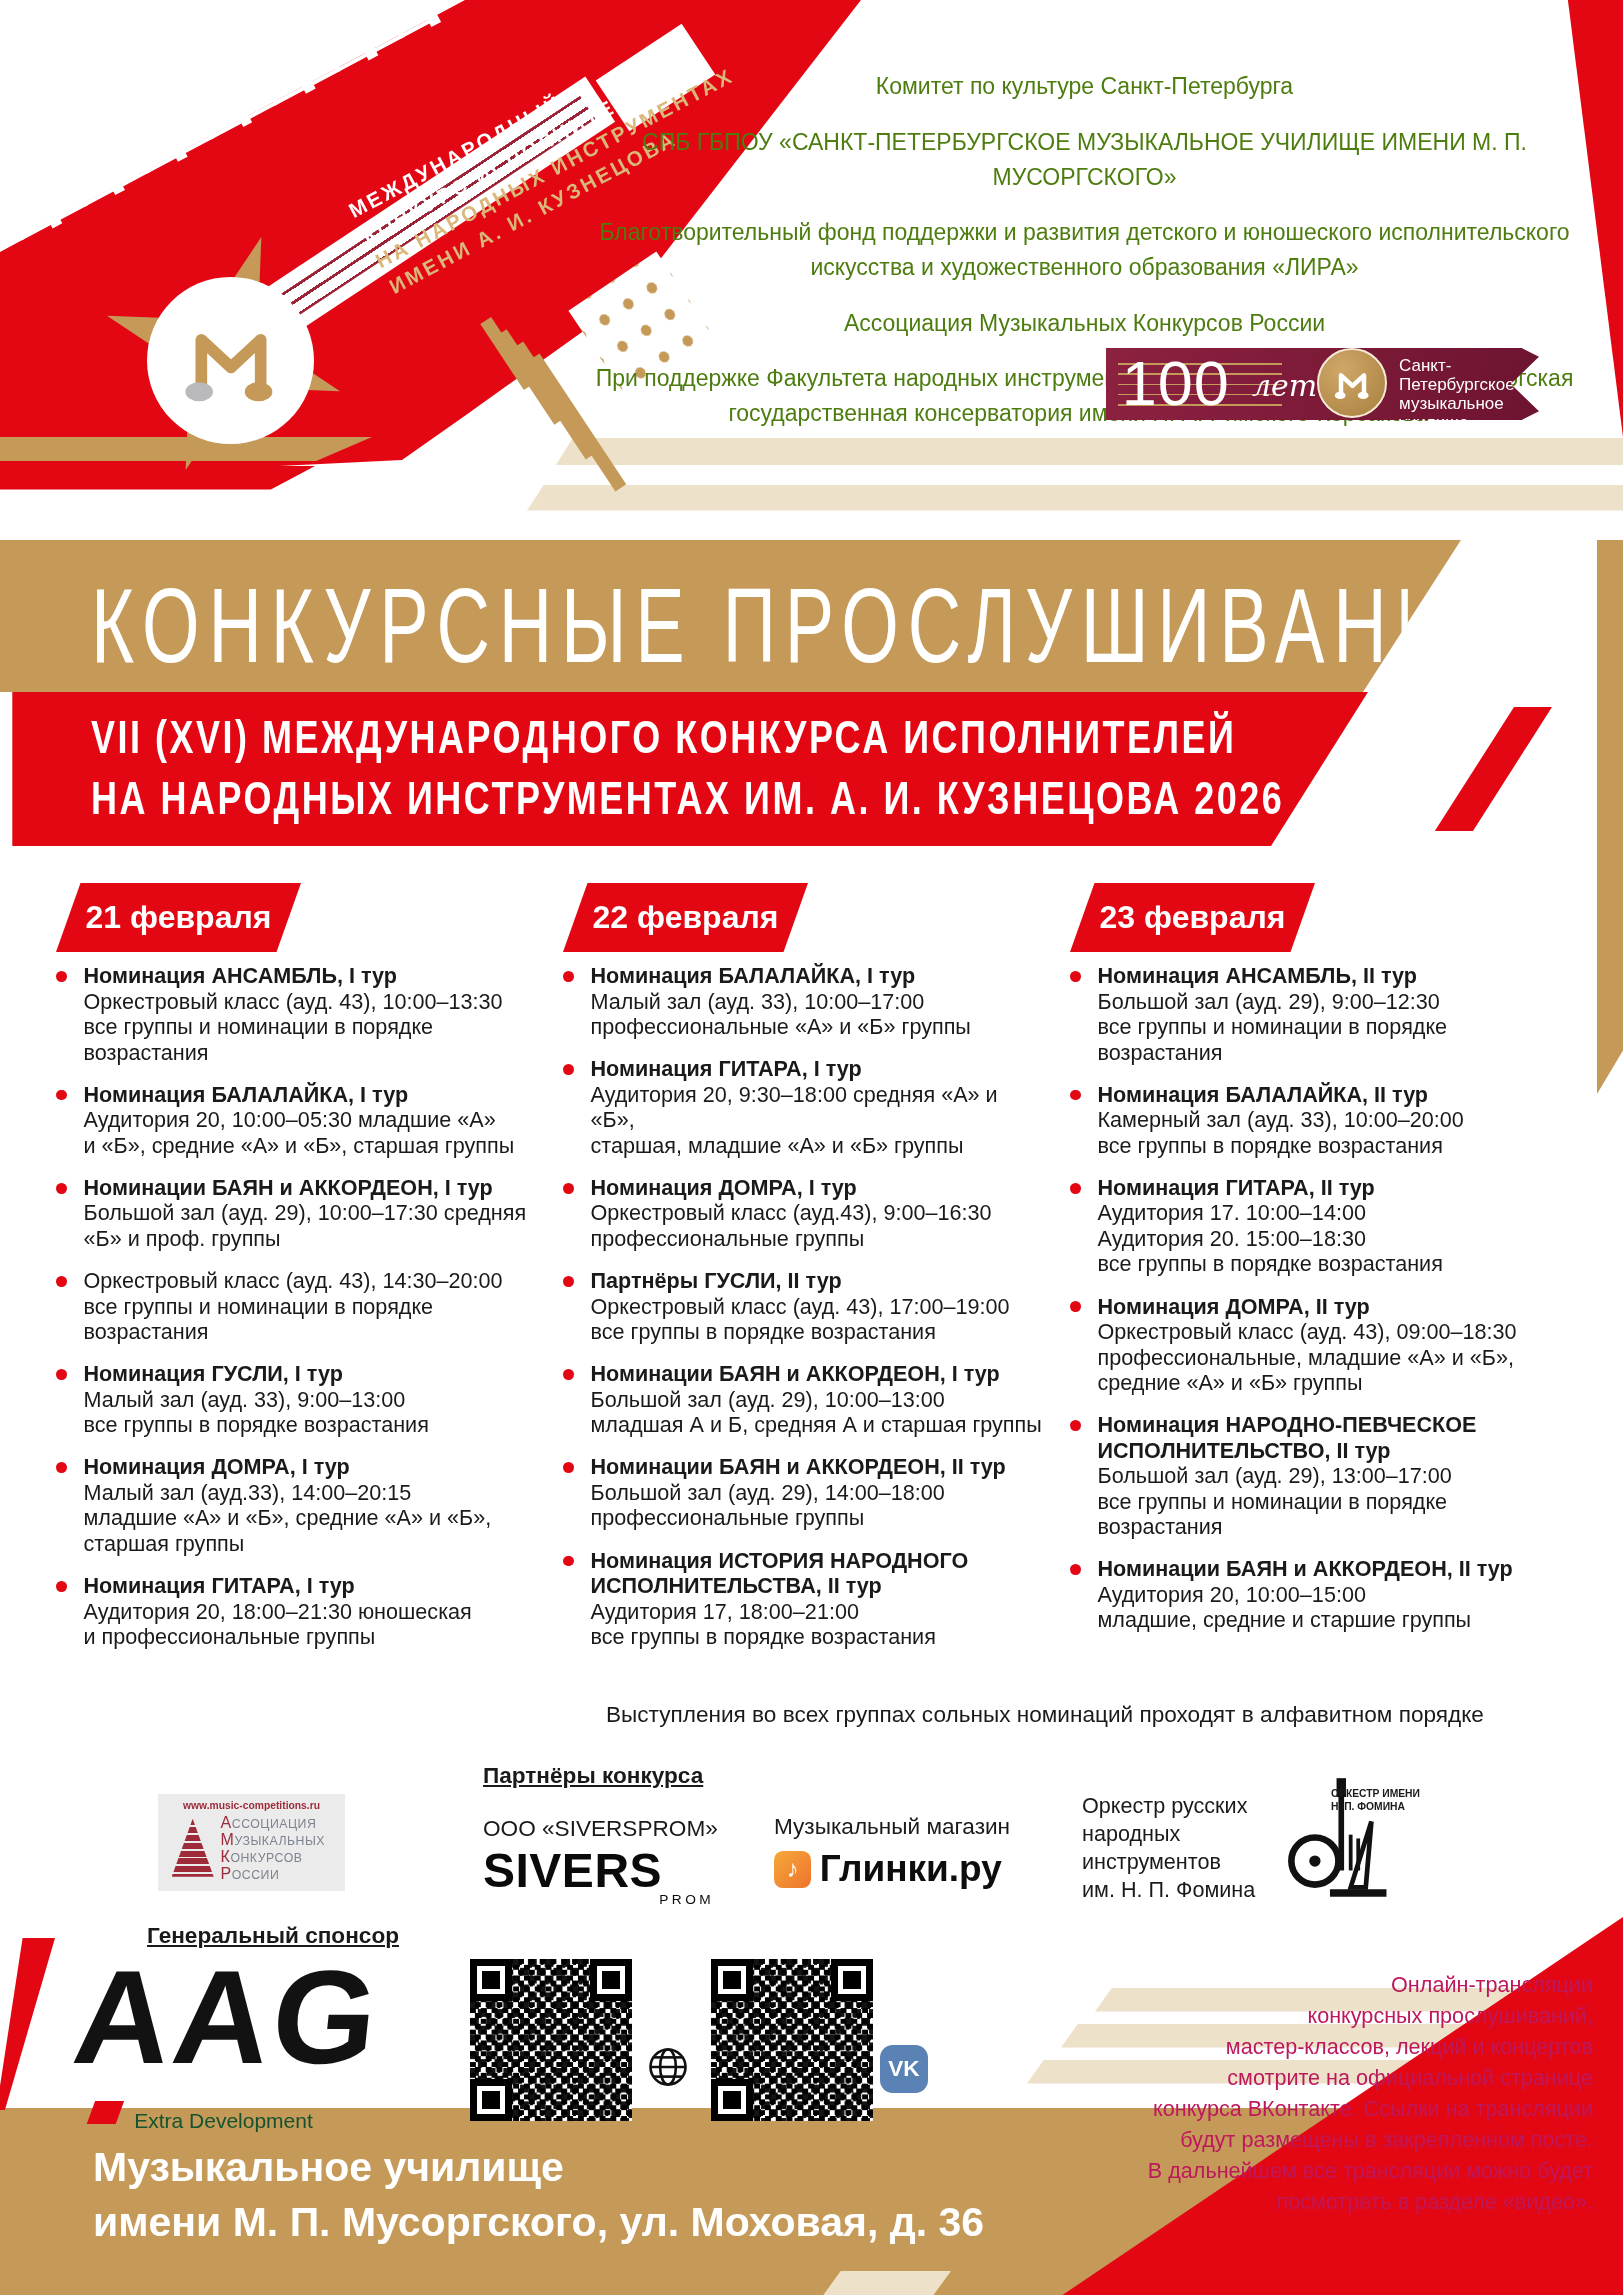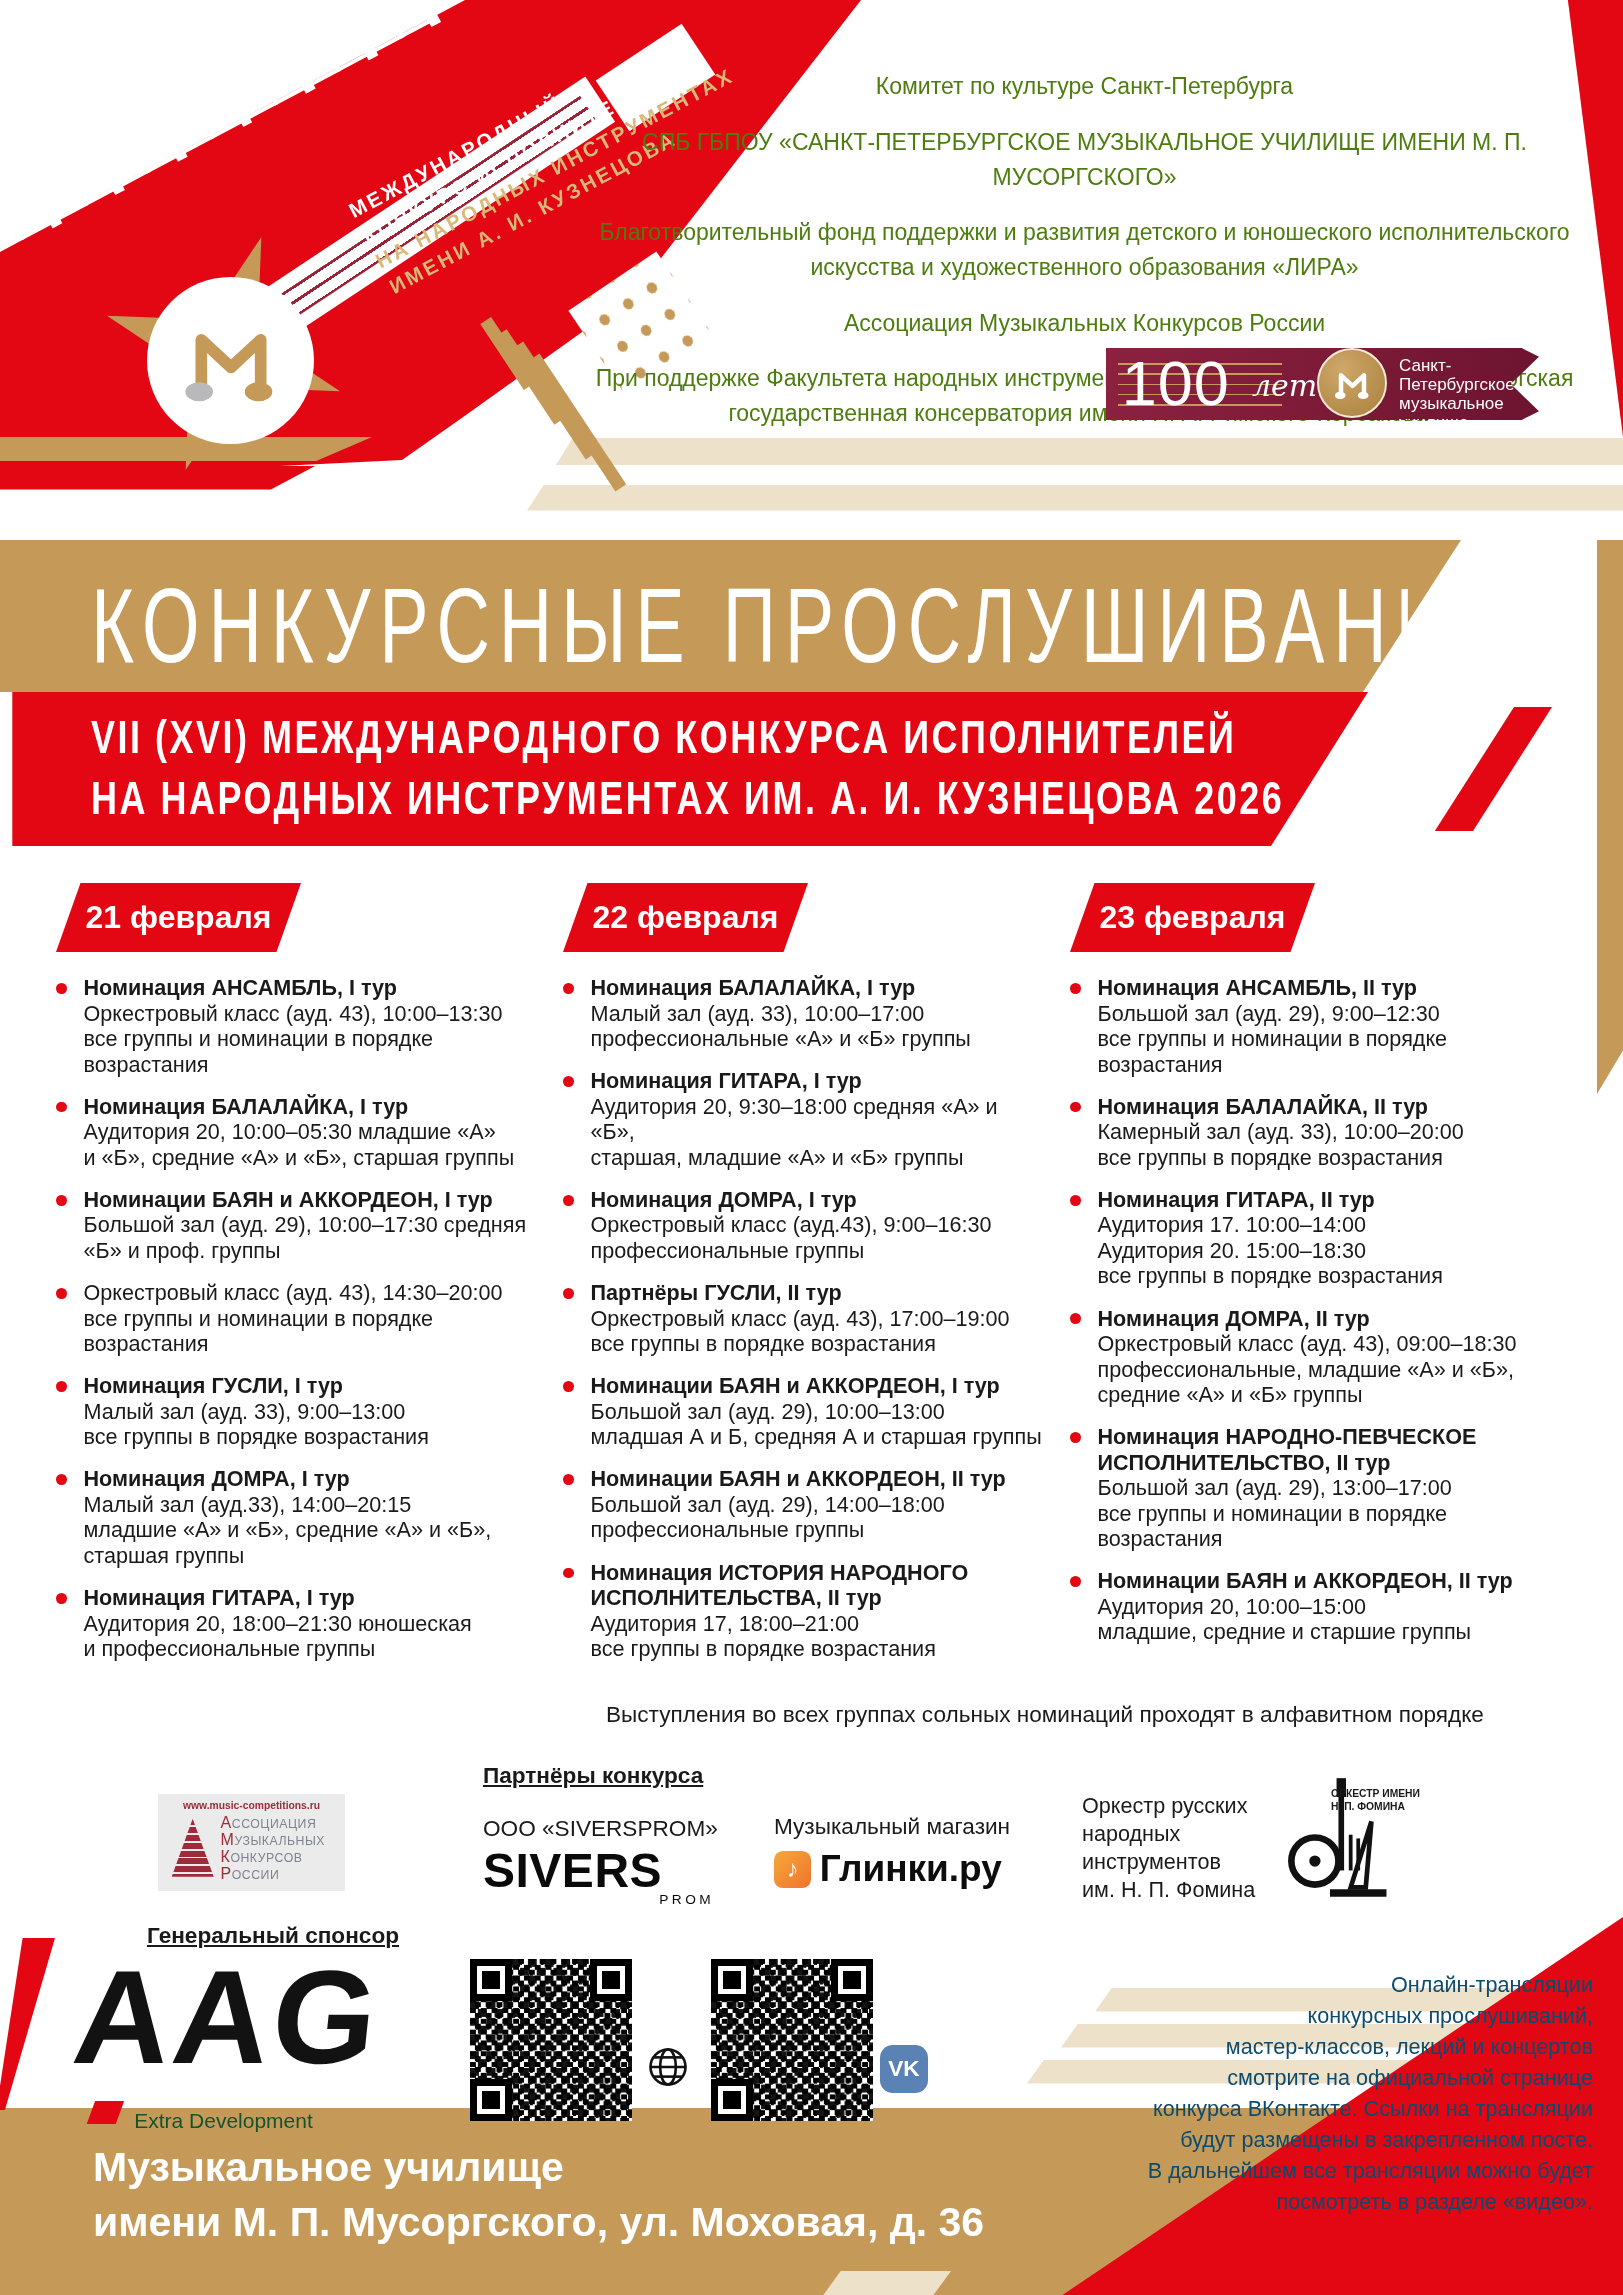--- a/index.html
+++ b/index.html
@@ -83,21 +83,21 @@
   .main-title{left:91px;top:565px;z-index:5;color:#fff;font-size:74px;font-weight:400;letter-spacing:8.8px;
     transform:scaleY(1.42);transform-origin:0 0;white-space:nowrap;}
   .banner-line{z-index:5;color:#fff;font-size:36px;font-weight:700;letter-spacing:2.5px;
     transform:scaleY(1.28);transform-origin:0 0;white-space:nowrap;}
 
   
   .schedule{left:56px;top:883px;width:1541px;display:flex;gap:24px;z-index:5;}
   .day-col{width:483px;flex:0 0 483px;}
   .date-badge{width:245px;height:69px;background:#e30613;clip-path:polygon(10% 0,100% 0,90% 100%,0 100%);
     color:#fff;font-size:32px;font-weight:700;line-height:69px;text-align:center;}
-  .events{margin-top:23px;}
+  .events{margin-top:11px;}
   .event{display:flex;margin-bottom:16.7px;}
   .bullet{flex:0 0 10.8px;width:10.8px;height:10.8px;border-radius:50%;background:#e30613;margin:7.9px 16.7px 0 0;}
   .event-text{font-size:21.6px;line-height:25.5px;}
   .event-title{font-weight:700;}
 
   .note-line{left:606px;top:1702px;font-size:22.6px;z-index:5;}
 
   
   .amkr{left:158px;top:1794px;width:187px;height:97px;background:#ebebeb;z-index:5;padding-top:5.9px;box-sizing:border-box;}
   .amkr .url{text-align:center;font-size:10.3px;color:#9e2b3a;font-weight:700;}
@@ -138,21 +138,21 @@
     background-size:16.7px 16.7px,10.8px 10.8px;}
   .qr .f{position:absolute;width:42px;height:42px;border:7.9px solid #000;background:#fff;box-sizing:border-box;}
   .qr .f::after{content:"";position:absolute;inset:4.9px;background:#000;}
   .qr .f.tl{left:0;top:0;} .qr .f.tr{right:0;top:0;} .qr .f.bl{left:0;bottom:0;}
   .globe{left:647px;top:2046px;z-index:5;}
   .vk{left:880px;top:2045px;width:48px;height:48px;border-radius:12.8px;background:#5a82b5;color:#fff;
     font-size:22.6px;font-weight:700;display:flex;align-items:center;justify-content:center;z-index:5;}
 
   
   .address{left:93px;top:2140px;color:#fff;font-size:41px;font-weight:700;line-height:55px;z-index:5;}
-  .broadcast{right:30px;top:1969px;width:481px;text-align:right;color:#0c4a6e;font-size:21.6px;line-height:31px;z-index:5;}
+  .broadcast{right:30px;top:1969px;width:481px;text-align:right;color:#be185d;font-size:21.6px;line-height:31px;z-index:5;}
 </style>
 </head>
 <body>
 
 <div class="poster">
 
   <div class="abs beige-stripe-a"></div>
   <div class="abs beige-stripe-b"></div>
   <div class="abs red-top-left"></div>
   <div class="abs gold-stripe-tl"></div>

